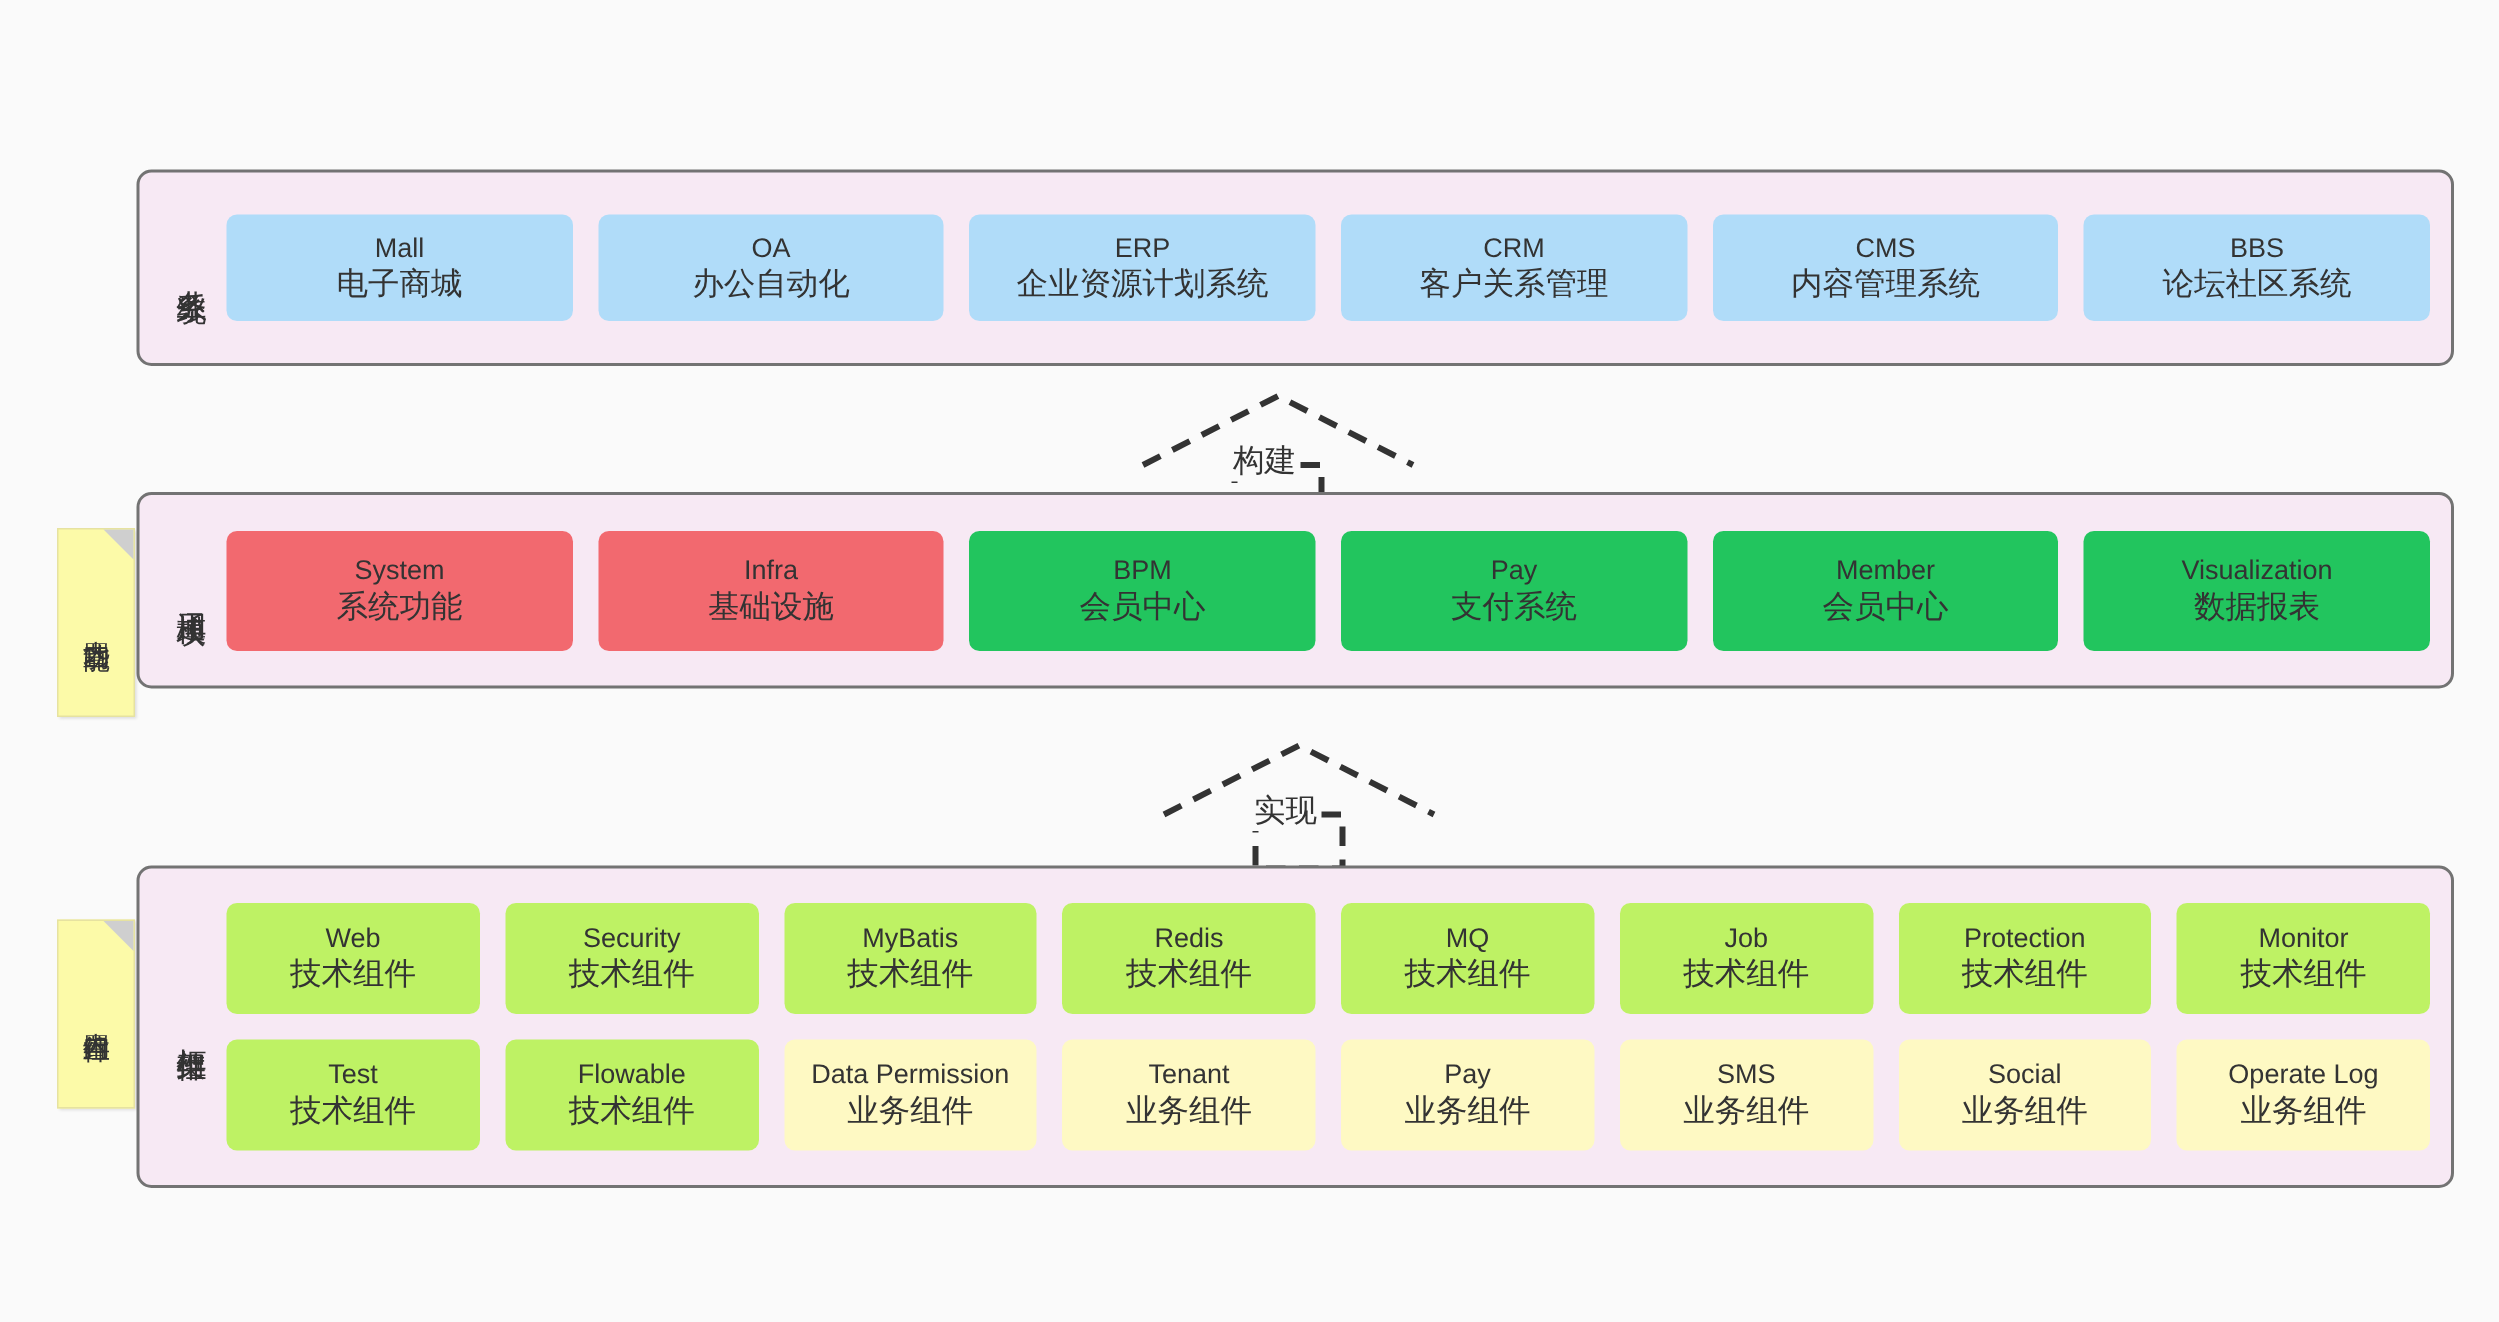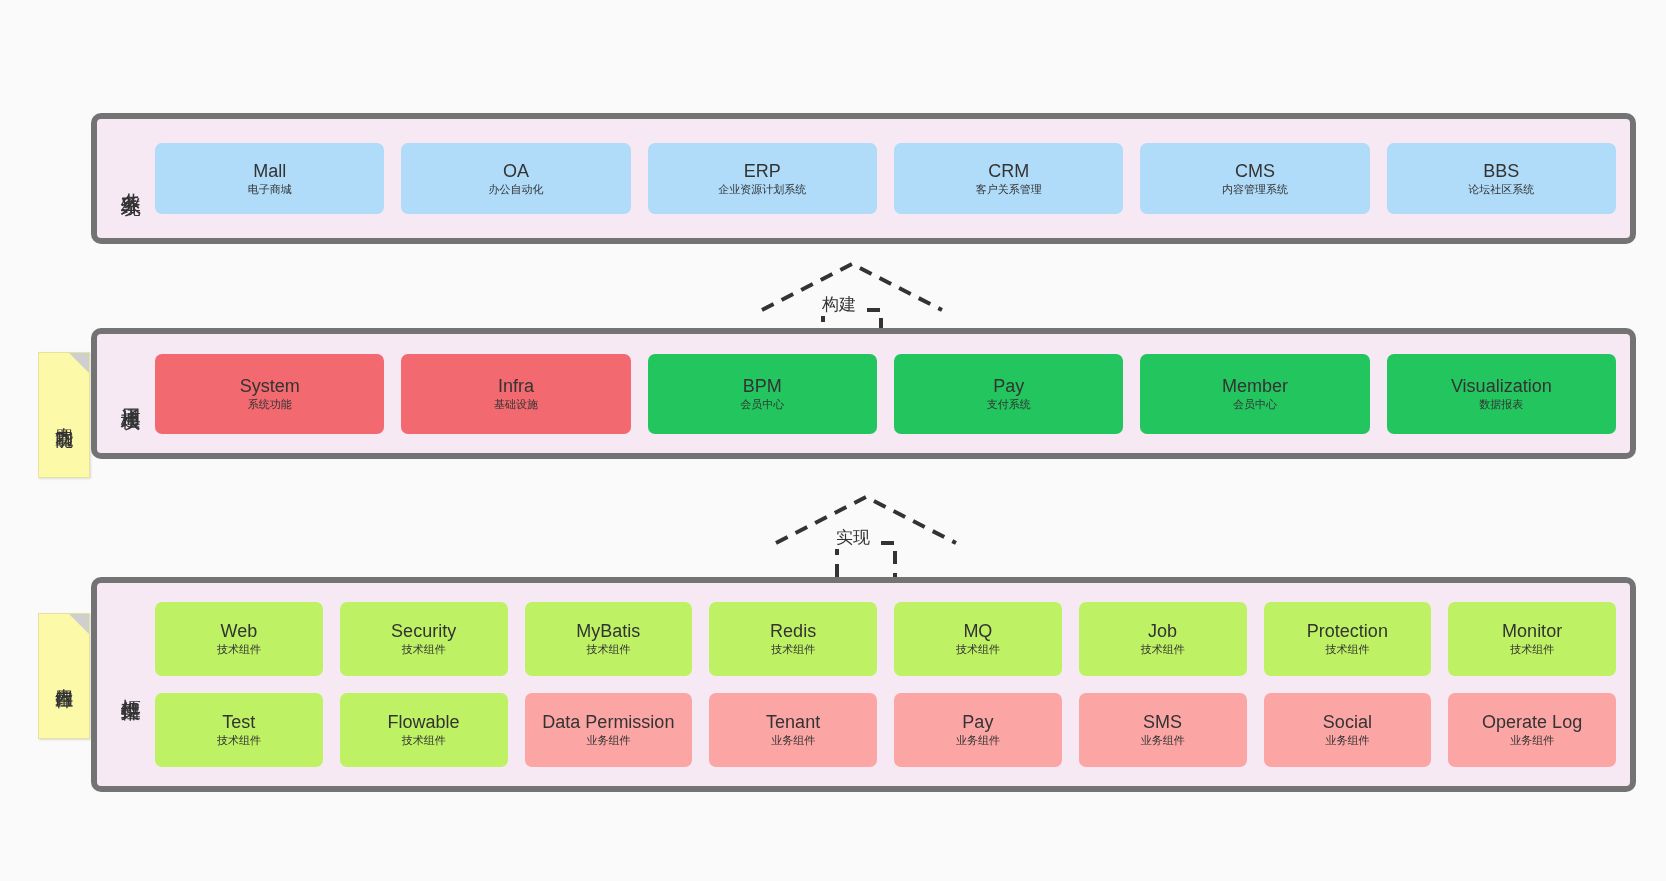--- a/index.html
+++ b/index.html
@@ -12,21 +12,21 @@
     overflow: hidden;
     position: relative;
   }
 
   .canvas { position: relative; width: 1666px; height: 881px; }
 
   
   .layer {
     position: absolute;
     background: #f7e9f4;
-    border: 6px solid #737373;
+    border: 2px solid #737373;
     border-radius: 10px;
     display: flex;
     align-items: center;
   }
 
   
   .layer-label {
     writing-mode: vertical-rl;
     text-orientation: upright;
     font-size: 20px;
@@ -66,28 +66,28 @@
     display: flex;
     flex-direction: column;
     align-items: center;
     justify-content: center;
     text-align: center;
     line-height: 1.22;
     padding: 4px 6px;
     color: #333333;
   }
   .box .en { font-size: 18px; }
-  .box .cn { font-size: 11px; }
+  .box .cn { font-size: 21px; }
 
   
   .c-blue        { background: #b0dcf9; }
   .c-red         { background: #f2696f; }
   .c-pinklight   { background: #22c55e; }
   .c-green       { background: #bef264; }
-  .c-greenlight  { background: #fca5a5; }
+  .c-greenlight  { background: #fef9c3; }
 
   
   #layer-business { left: 91px;  top: 113px; width: 1545px; height: 131px; }
   #layer-common   { left: 91px;  top: 328px; width: 1545px; height: 131px; }
   #layer-frame    { left: 91px;  top: 577px; width: 1545px; height: 215px; }
 
   #layer-business .box { height: 71px; }
   #layer-common   .box { height: 80px; }
   #layer-frame    .box { height: 74px; }
 
@@ -119,21 +119,21 @@
     border-top: 20px solid #cfcfcf;
   }
   #note-common { left: 38px; top: 352px; height: 126px; }
   #note-frame  { left: 38px; top: 613px; height: 126px; }
 
   
   .arrow { position: absolute; }
   .arrow svg { display: block; }
   .arrow-label {
     position: absolute;
-    font-size: 17px;
+    font-size: 21px;
     color: #333;
     background: #fafafa;
     padding: 0 2px;
     white-space: nowrap;
     user-select: none;
   }
   #arrow-build   { left: 757px; top: 258px; width: 190px; height: 90px; }
   #arrow-impl    { left: 771px; top: 491px; width: 190px; height: 90px; }
   #arrow-build .arrow-label { left: 63px; top: 35px; }
   #arrow-impl  .arrow-label { left: 63px; top: 35px; }

